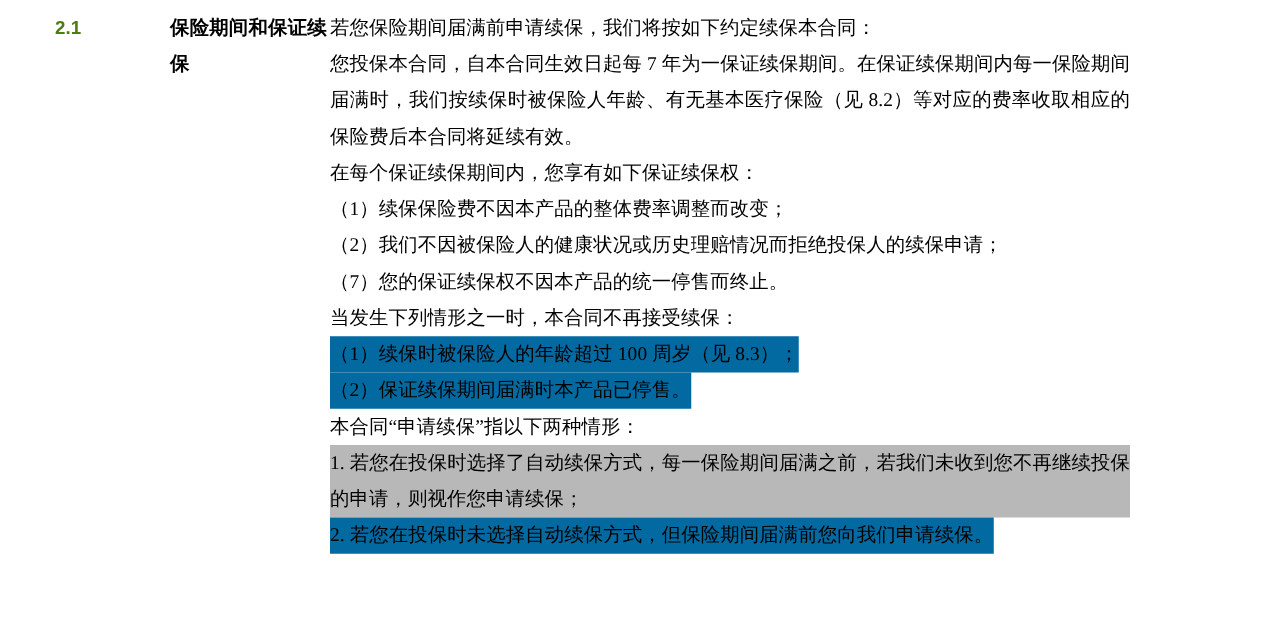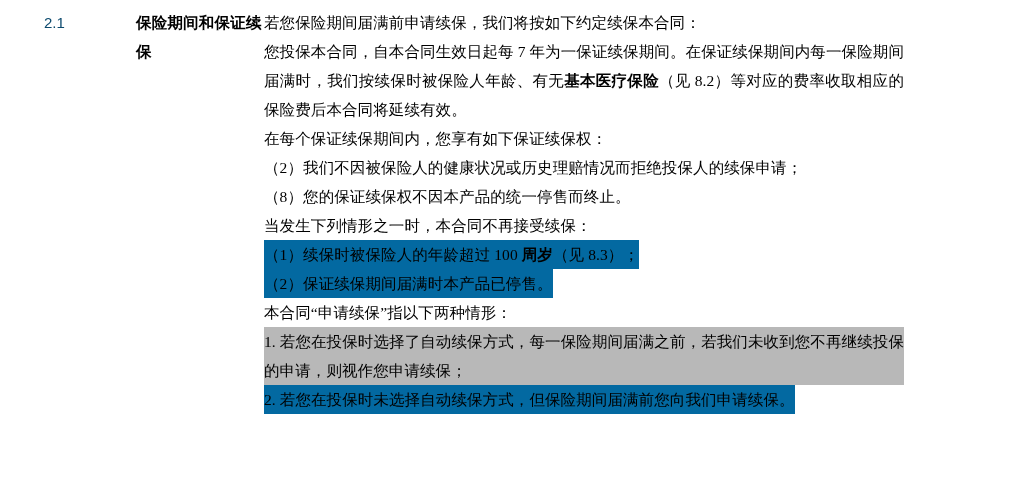--- a/index.html
+++ b/index.html
@@ -23,24 +23,24 @@
   }
   .clause {
     display: flex;
     align-items: flex-start;
     padding-left: 44px;
   }
   .clause-number {
     width: 92px;
     flex: 0 0 92px;
     font-family: "Liberation Sans", "DejaVu Sans", sans-serif;
-    font-weight: normal;
+    font-weight: bold;
     font-size: 15px;
     line-height: 29px;
-    color: #0c4a6e;
+    color: #4d7c0f;
   }
   .clause-title {
     width: 128px;
     flex: 0 0 128px;
     font-family: "Liberation Sans", "DejaVu Sans", sans-serif;
     font-weight: bold;
     font-size: 15.5px;
     line-height: 29px;
     color: #000000;
     letter-spacing: 0.2px;
@@ -62,43 +62,44 @@
     background: #0369a1;
     display: block;
     width: fit-content;
     max-width: 100%;
   }
   .para.hl-full {
     background: #b8b8b8;
     display: block;
   }
   .bold {
-    font-weight: bold;
+    font-weight: normal;
   }
 </style>
 </head>
 <body>
 
 <div class="page">
   <div class="clause">
     <div class="clause-number">2.1</div>
     <div class="clause-title">保险期间和保证续保</div>
     <div class="clause-body">
 
 
       <p class="para">若您保险期间届满前申请续保，我们将按如下约定续保本合同：</p>
 
       <p class="para"><span>您投保本合同，自本合同生效日起每 7 年为一保证续保期间。在保证续保期间内每一保险期间届满时，我们按续保时被保险人年龄、有无</span><span class="bold">基本医疗保险</span><span>（见 8.2）等对应的费率收取相应的保险费后本合同将延续有效。</span></p>
 
       <p class="para">在每个保证续保期间内，您享有如下保证续保权：</p>
 
+      <p class="para">（1）续保保险费不因本产品的整体费率调整而改变；</p>
 
       <p class="para">（2）我们不因被保险人的健康状况或历史理赔情况而拒绝投保人的续保申请；</p>
 
-      <p class="para">（8）您的保证续保权不因本产品的统一停售而终止。</p>
+      <p class="para">（7）您的保证续保权不因本产品的统一停售而终止。</p>
 
       <p class="para">当发生下列情形之一时，本合同不再接受续保：</p>
 
       <p class="para hl"><span>（1）续保时被保险人的年龄超过 100 </span><span class="bold">周岁</span><span>（见 8.3）；</span></p>
 
       <p class="para hl">（2）保证续保期间届满时本产品已停售。</p>
 
       <p class="para">本合同“申请续保”指以下两种情形：</p>
 
       <p class="para hl-full">1. 若您在投保时选择了自动续保方式，每一保险期间届满之前，若我们未收到您不再继续投保的申请，则视作您申请续保；</p>

